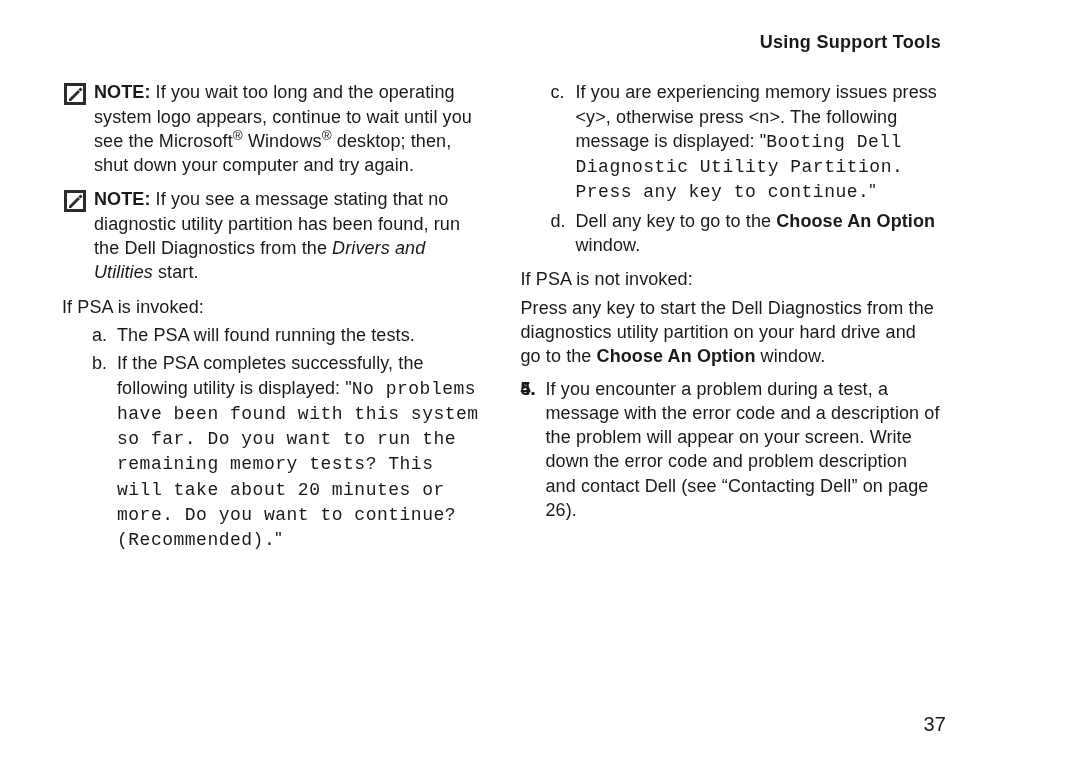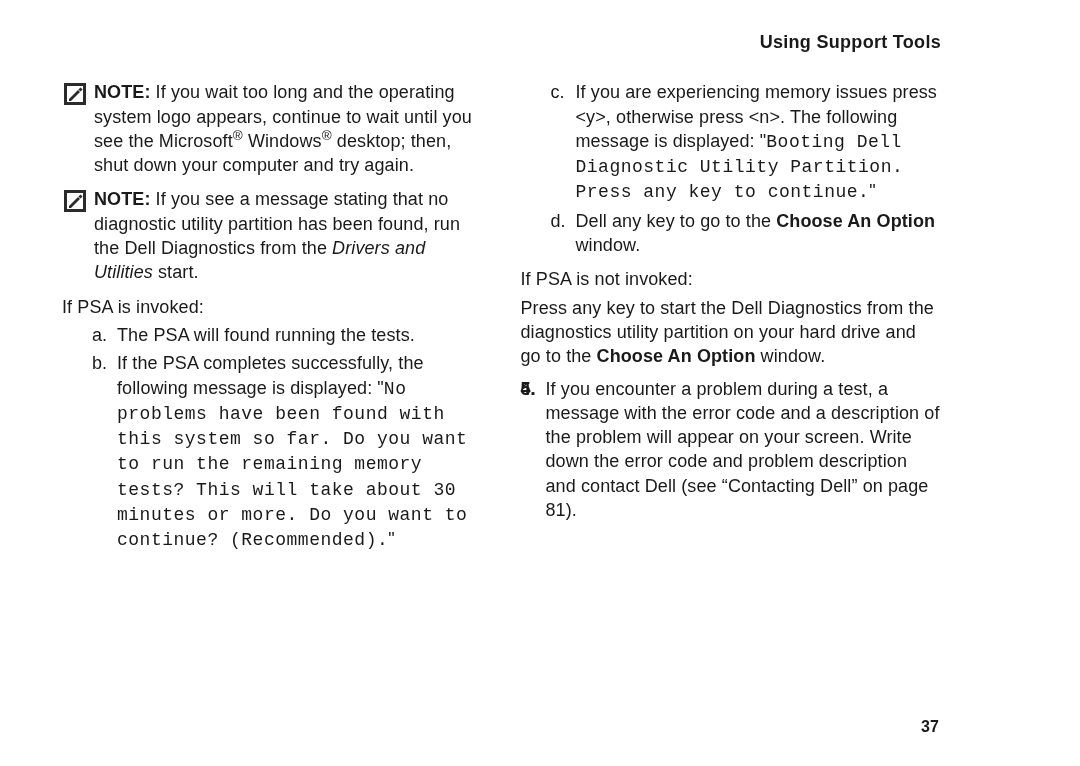--- a/index.html
+++ b/index.html
@@ -82,24 +82,24 @@
   .numbered .item .marker {
     position: absolute;
     left: 0;
     top: 0;
     font-weight: 700;
   }
   .para {
   }
   .page-num {
     position: absolute;
-    right: 64px;
+    right: 57px;
     bottom: 28px;
-    font-weight: 700;
-    font-size: 16px;
+    font-weight: 400;
+    font-size: 20px;
   }
   .reg {
     font-size: 0.75em;
     vertical-align: super;
     line-height: 0;
   }
 </style>
 </head>
 <body>
 
@@ -141,21 +141,21 @@
 
       <div class="subhead">If PSA is invoked:</div>
 
       <div class="lettered">
         <div class="item">
           <span class="marker">a.</span>
           <span>The PSA will found running the tests.</span>
         </div>
         <div class="item">
           <span class="marker">b.</span>
-          <span>If the PSA completes successfully, the following message is displayed: "</span><span class="mono">No problems have been found with this system so far. Do you want to run the remaining memory tests? This will take about 30 minutes or more. Do you want to continue? (Recommended).</span><span>"</span>
+          <span>If the PSA completes successfully, the following utility is displayed: "</span><span class="mono">No problems have been found with this system so far. Do you want to run the remaining memory tests? This will take about 20 minutes or more. Do you want to continue? (Recommended).</span><span>"</span>
         </div>
       </div>
 
     </div>
 
     <div class="col">
 
       <div class="lettered">
         <div class="item">
           <span class="marker">c.</span>
@@ -172,21 +172,21 @@
       <div class="para">
         <span>Press any key to start the Dell Diagnostics from the diagnostics utility partition on your hard drive and go to the </span><span class="bold">Choose An Option</span><span> window.</span>
       </div>
 
       <div class="numbered">
         <div class="item">
           <span class="marker">4.</span>
         </div>
         <div class="item">
           <span class="marker">5.</span>
-          <span>If you encounter a problem during a test, a message with the error code and a description of the problem will appear on your screen. Write down the error code and problem description and contact Dell (see “Contacting Dell” on page 81).</span>
+          <span>If you encounter a problem during a test, a message with the error code and a description of the problem will appear on your screen. Write down the error code and problem description and contact Dell (see “Contacting Dell” on page 26).</span>
         </div>
       </div>
 
     </div>
   </div>
 
   <div class="page-num">37</div>
 </div>
 
 </body></html>

